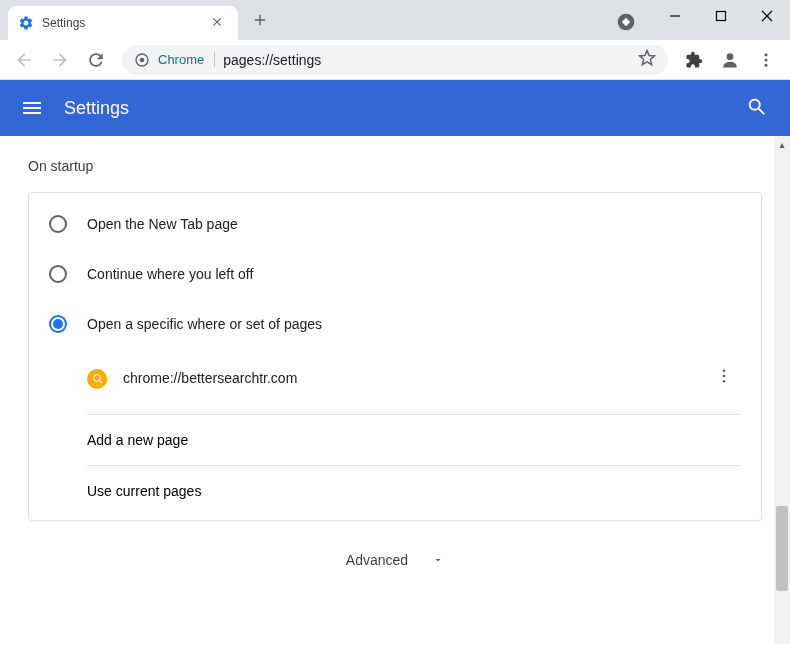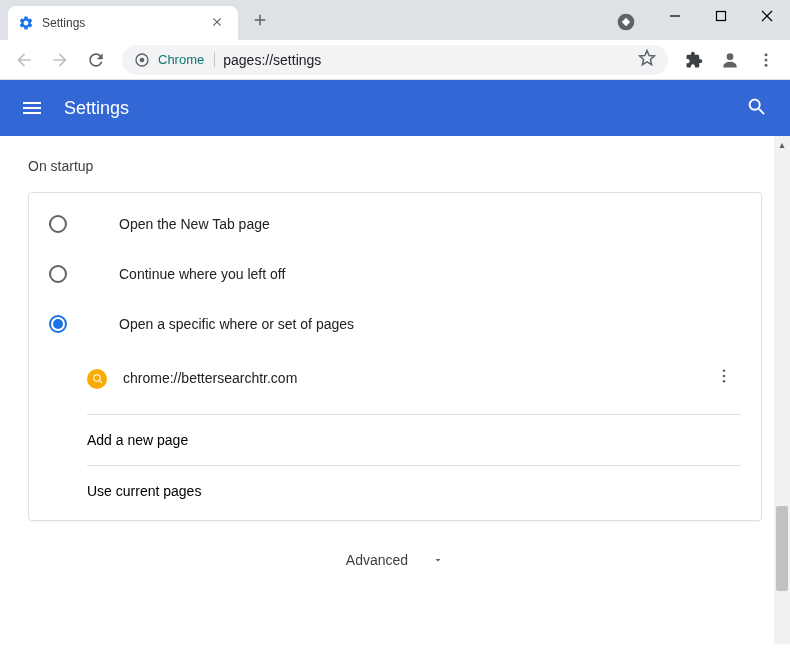--- a/index.html
+++ b/index.html
@@ -35,21 +35,21 @@
   
   
   .content-wrap { position: relative; height: 508px; overflow: hidden; background: #fff; }
   .scrollbar-track { position: absolute; right: 0; top: 0; width: 16px; height: 100%; background: #f1f1f1; }
   .scrollbar-up { position: absolute; right: 0; top: 0; width: 16px; height: 16px; display:flex; align-items:center; justify-content:center; color:#606060; font-size:10px; cursor:pointer; }
   .scrollbar-thumb { position: absolute; right: 2px; top: 370px; width: 12px; height: 85px; background: #c1c1c1; border-radius: 2px; cursor: pointer; }
   .content { padding: 22px 28px 0 28px; }
   .section-title { font-size: 14px; color: #3c4043; margin-bottom: 18px; }
   
   .card { background: #fff; border: 1px solid #e0e0e0; border-radius: 4px; box-shadow: 0 1px 2px rgba(0,0,0,0.05); padding: 6px 0; }
-  .radio-row { display: flex; align-items: center; padding: 16px 20px; cursor: pointer; gap: 32px; }
+  .radio-row { display: flex; align-items: center; padding: 16px 20px; cursor: pointer; }
   .radio { width: 18px; height: 18px; border: 2px solid #5f6368; border-radius: 50%; margin-right: 20px; position: relative; flex-shrink: 0; }
   .radio.checked { border-color: #1a73e8; }
   .radio.checked::after { content: ''; position: absolute; width: 10px; height: 10px; background: #1a73e8; border-radius: 50%; top: 2px; left: 2px; }
   .radio-label { font-size: 14px; color: #202124; }
   
   .page-entry { display: flex; align-items: center; padding: 10px 20px 14px 58px; position: relative; }
   .page-favicon { width: 20px; height: 20px; background: #f9ab00; border-radius: 50%; margin-right: 16px; display: flex; align-items: center; justify-content: center; flex-shrink: 0; }
   .page-info { flex: 1; }
   .page-name { font-size: 14px; color: #202124; line-height: 1.4; }
   .page-url { font-size: 13px; color: #5f6368; line-height: 1.4; }

